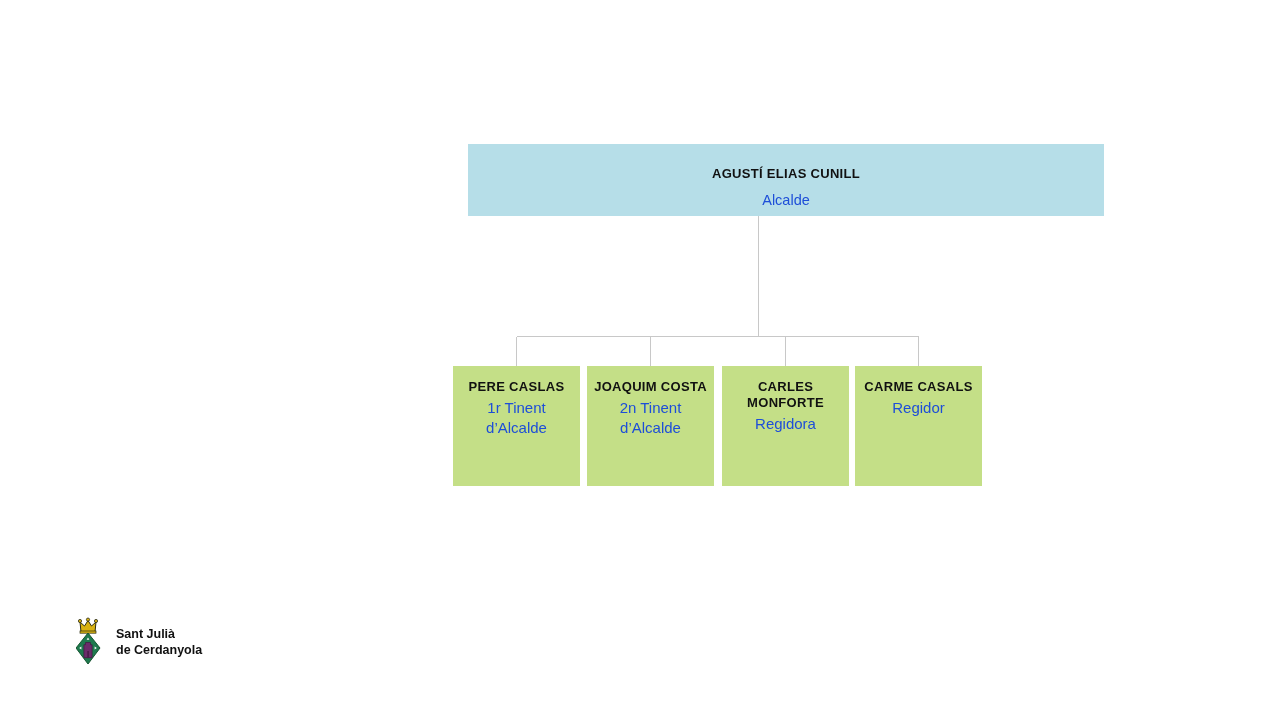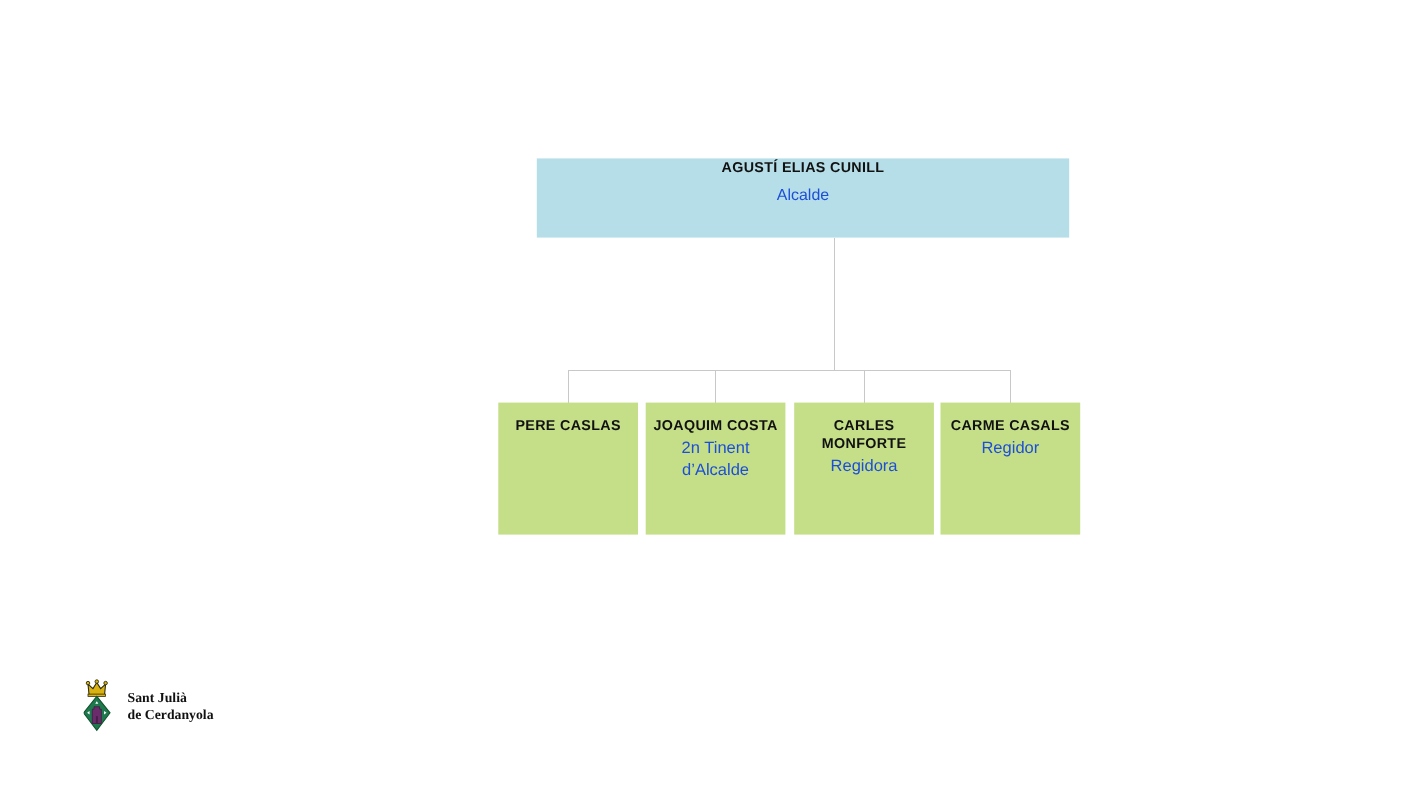--- a/index.html
+++ b/index.html
@@ -78,26 +78,26 @@
     letter-spacing: 0.3px;
   }
   .node-role {
     font-family: "Liberation Sans", sans-serif;
     font-weight: normal;
     color: #1d4ed8;
   }
 
   
   #node-root {
-    left: 488px;
+    left: 468px;
     top: 144px;
-    width: 484px;
+    width: 636px;
     height: 72px;
     background: #b6dee8;
-    padding-top: 0;
+    padding-top: 22px;
   }
   #node-root .node-name {
     font-size: 13px;
     line-height: 16px;
   }
   #node-root .node-role {
     font-size: 14.5px;
     line-height: 20px;
     padding-top: 8px;
   }
@@ -134,21 +134,21 @@
     display: flex;
     align-items: center;
   }
   #logo-crest {
     width: 36px;
     height: 50px;
     flex: 0 0 auto;
   }
   #logo-text {
     padding-left: 4px;
-    font-family: Liberation Serif, serif;
+    font-family: Liberation Sans, sans-serif;
     font-size: 12.5px;
     font-weight: bold;
     line-height: 16px;
     color: #111111;
     white-space: nowrap;
   }
 </style>
 </head>
 <body>
 
@@ -168,20 +168,21 @@
       </g>
     </svg>
 
     <div class="node-box" id="node-root">
       <div class="node-name">AGUSTÍ ELIAS CUNILL</div>
       <div class="node-role">Alcalde</div>
     </div>
 
     <div class="node-box child-box" id="node-child-0">
       <div class="node-name">PERE CASLAS</div>
+      <div class="node-role">1r Tinent d’Alcalde</div>
     </div>
 
     <div class="node-box child-box" id="node-child-1">
       <div class="node-name">JOAQUIM COSTA</div>
       <div class="node-role">2n Tinent d’Alcalde</div>
     </div>
 
     <div class="node-box child-box" id="node-child-2">
       <div class="node-name">CARLES MONFORTE</div>
       <div class="node-role">Regidora</div>

